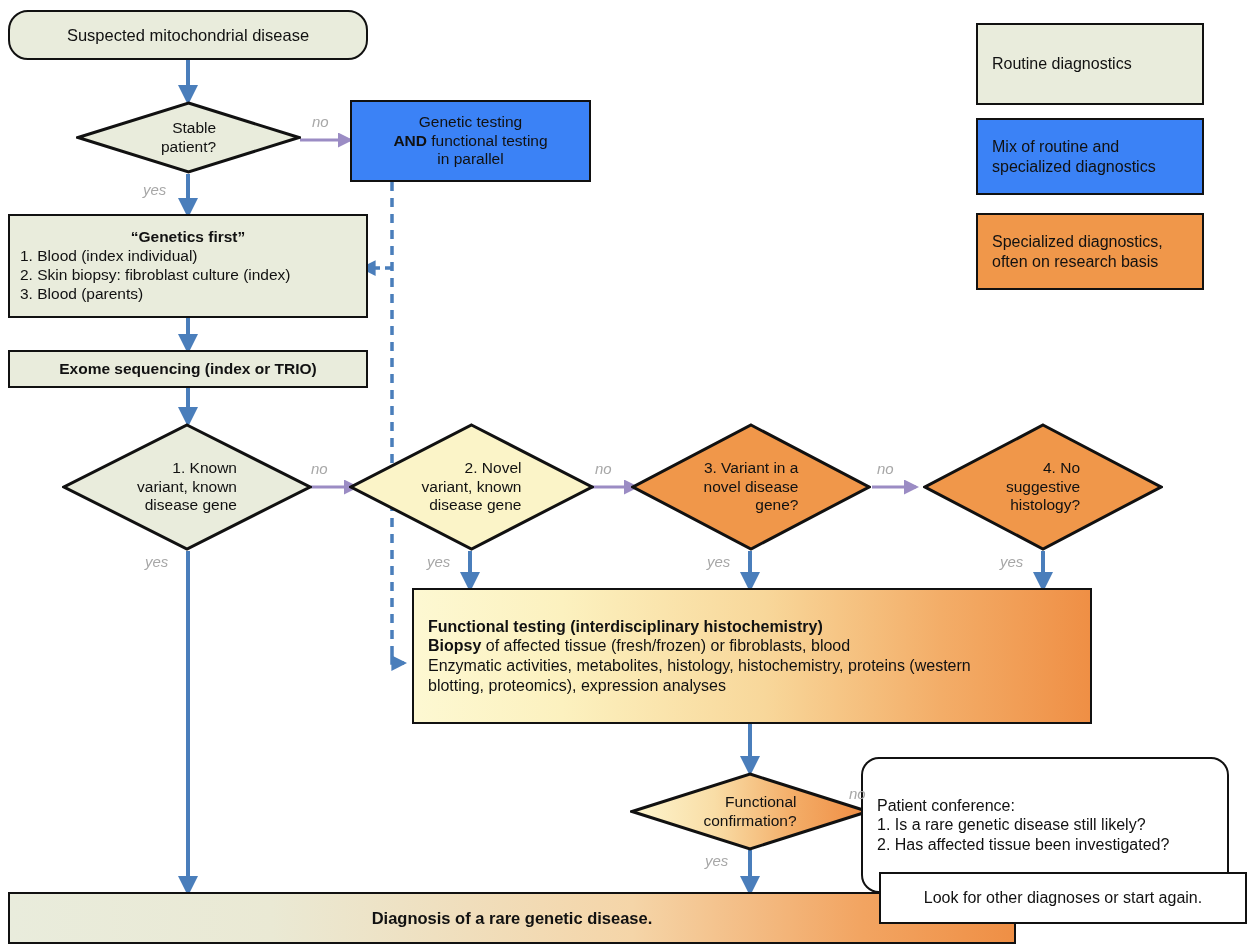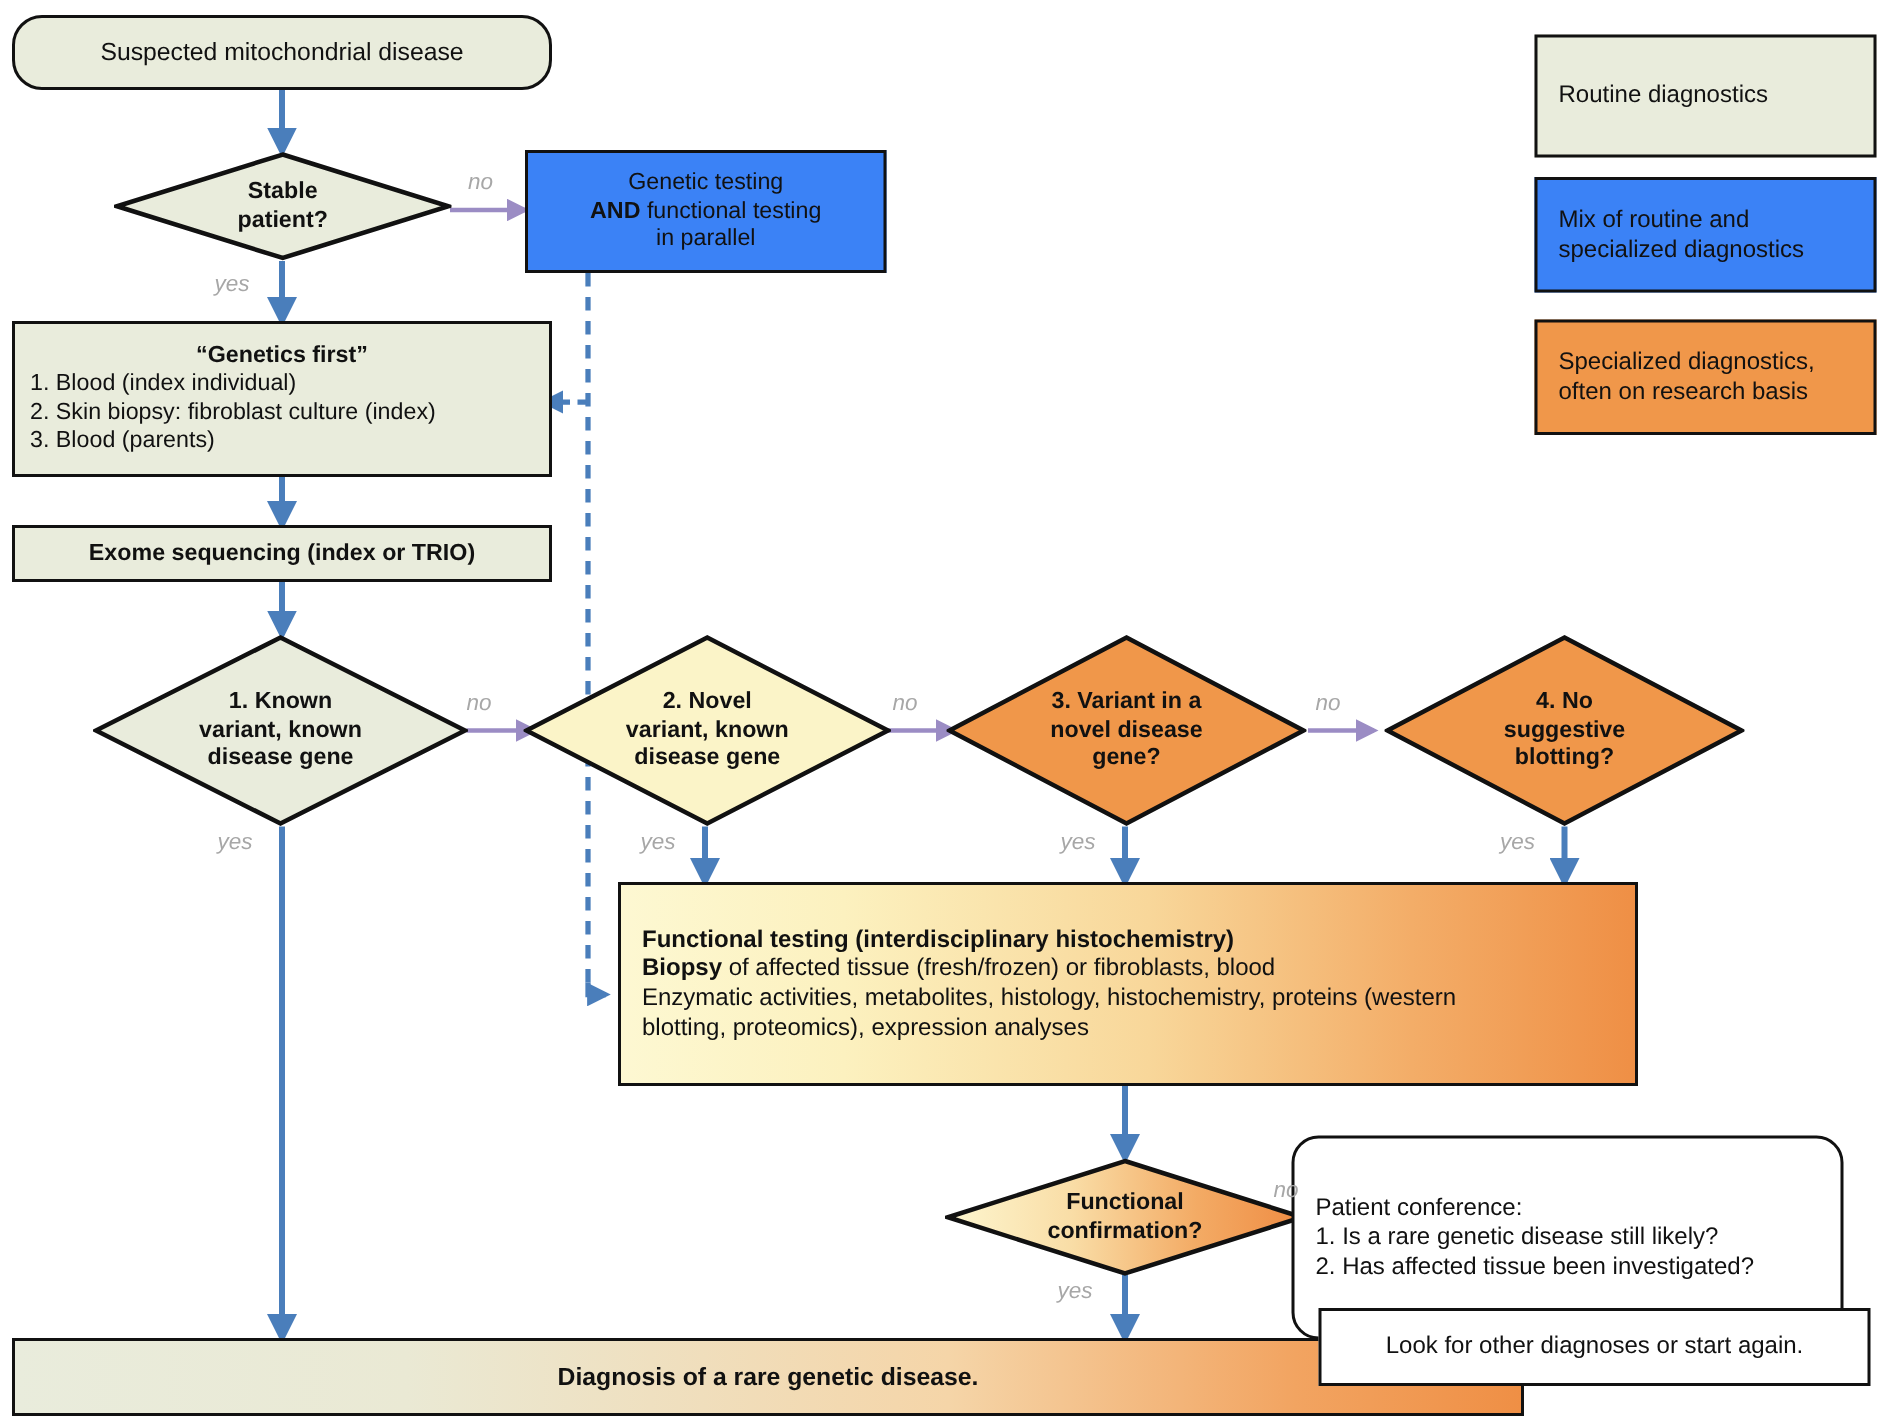--- a/index.html
+++ b/index.html
@@ -18,34 +18,34 @@
   .grad-so{background:linear-gradient(90deg,#e9ecdc 0%,#eae9d4 26%,#f5d5a8 62%,#f2a461 85%,#ef8f45 100%);}
   .rounded{border-radius:18px;}
   .bold{font-weight:bold;}
   .left{justify-content:flex-start;text-align:left;}
   .padl{padding-left:14px;padding-right:10px;}
 
   
   .dia{position:absolute;}
   .dia svg{position:absolute;left:0;top:0;}
   .dia .dtxt{position:absolute;left:0;top:0;width:100%;height:100%;display:flex;
-             align-items:center;justify-content:center;text-align:center;
-             line-height:1.22;color:#111;font-weight:bold;}
+             align-items:center;justify-content:center;text-align:right;
+             line-height:1.22;color:#111;}
 
   
   .conn{position:absolute;left:0;top:0;width:1254px;height:952px;pointer-events:none;}
 
   
   .elabel{position:absolute;font-style:italic;color:#a7a7a7;font-size:15px;
           white-space:nowrap;}
 
   
   .legend-box{position:absolute;box-sizing:border-box;border:2px solid #111;
               display:flex;align-items:center;padding-left:14px;padding-right:10px;
-              text-align:left;color:#111;line-height:1.25;margin-left:47px;}
+              text-align:left;color:#111;line-height:1.25;}
 </style>
 </head>
 <body>
 
 <div id="stage">
 
   <svg class="conn" viewBox="0 0 1254 952" xmlns="http://www.w3.org/2000/svg">
     <defs>
       <marker id="arrBlue" viewBox="0 0 10 10" refX="8" refY="5" markerWidth="5" markerHeight="5" orient="auto-start-reverse">
         <path d="M 0 0 L 10 5 L 0 10 z" fill="#4a7ebb"></path>
@@ -181,21 +181,21 @@
   </div>
 
   <div class="dia" style="left:923px;top:423px;width:240px;height:128px;">
     <svg width="240" height="128" xmlns="http://www.w3.org/2000/svg">
       <polygon points="120,2 238,64 120,126 2,64" fill="#f0974a" stroke="#111" stroke-width="3"></polygon>
     </svg>
     <div class="dtxt" style="font-size:15.5px;">
       <div>
         <div>4. No</div>
         <div>suggestive</div>
-        <div>blotting?</div>
+        <div>histology?</div>
       </div>
     </div>
   </div>
 
   <div class="node grad-yo left padl" style="left:412px;top:588px;width:680px;height:136px;font-size:16px;">
     <span class="txt">
       <div style="font-weight:bold;">Functional testing (interdisciplinary histochemistry)</div>
       <div><b>Biopsy</b><span> of affected tissue (fresh/frozen) or fibroblasts, blood</span></div>
       <div>Enzymatic activities, metabolites, histology, histochemistry, proteins (western</div>
       <div>blotting, proteomics), expression analyses</div>

